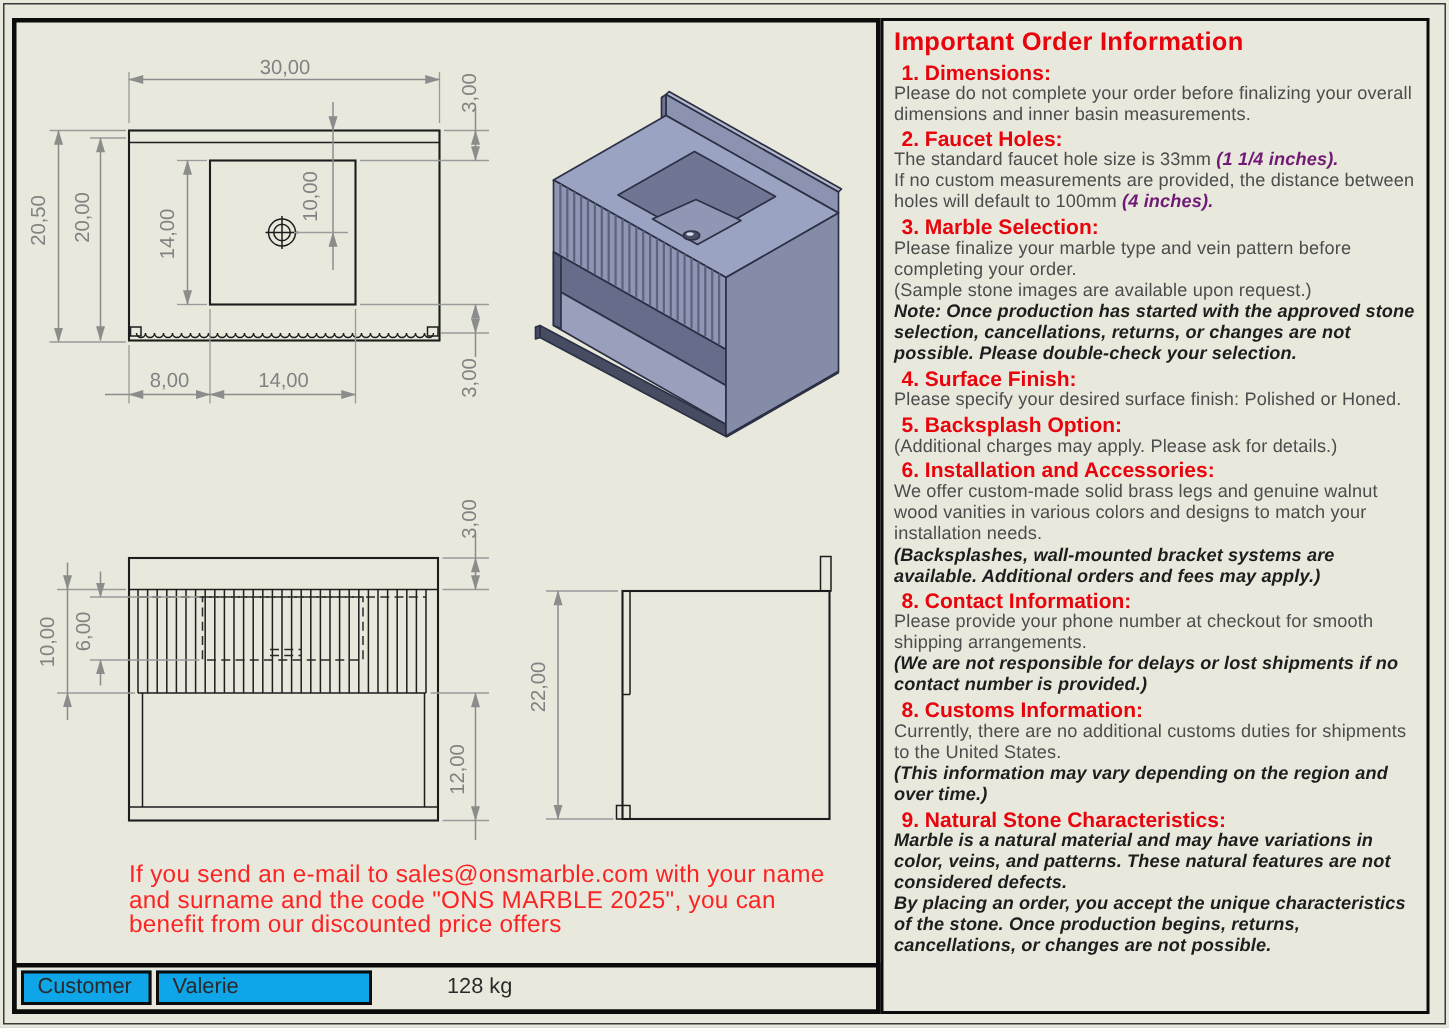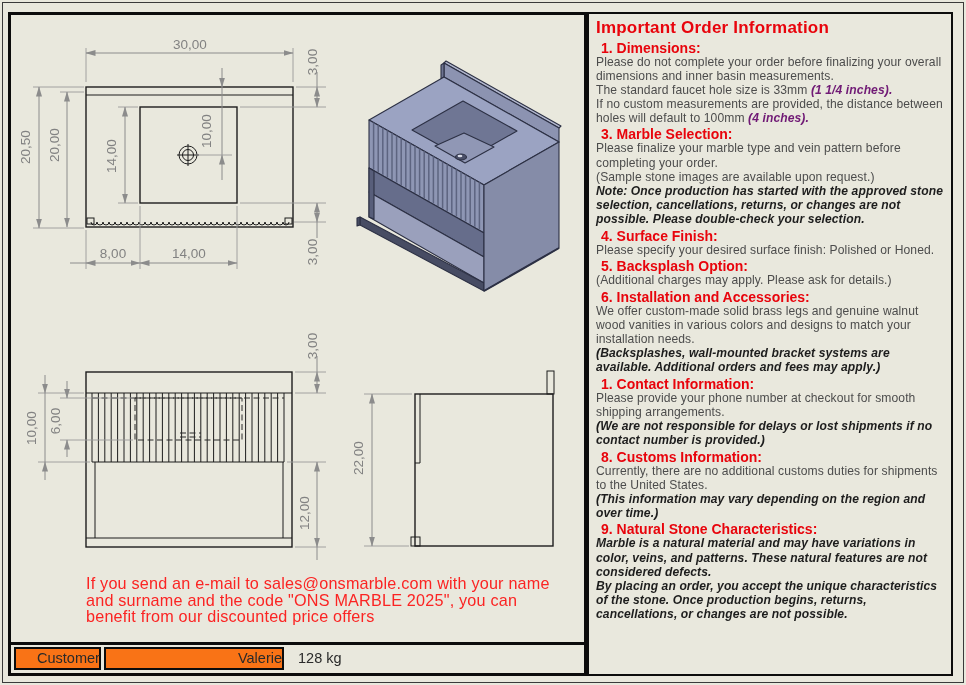--- a/index.html
+++ b/index.html
@@ -18,21 +18,21 @@
   .draw{stroke:#1d1d1d;stroke-width:1.4;fill:none;}
   .thin{stroke:#1d1d1d;stroke-width:1;fill:none;}
   .dashed{stroke:#2a2a2a;stroke-width:1;fill:none;stroke-dasharray:6 3.5;}
   .ext{stroke:#9a9a9a;stroke-width:.9;fill:none;}
   .dim{stroke:#8c8c8c;stroke-width:1;fill:none;}
   .dimtext{fill:#828282;font-size:13.5px;font-family:"Liberation Sans",sans-serif;}
   .promo{position:absolute;left:86px;top:575px;width:490px;color:#fb2423;font-size:16.2px;
          line-height:16.6px;white-space:pre-line;letter-spacing:.2px;}
   .tblock{position:absolute;left:8px;top:642px;width:579px;height:34px;border:3px solid #0c0c0c;box-sizing:border-box;}
   .tcell{position:absolute;top:2px;height:23px;border:2.5px solid #0c0c0c;box-sizing:border-box;
-         font-size:14.5px;color:#2a2a2a;line-height:19px;padding-left:21px;background:#f97316;}
+         font-size:14.5px;color:#2a2a2a;line-height:19px;padding-left:9px;background:#0ea5e9;}
   .tweight{position:absolute;left:287px;top:5px;font-size:14.5px;color:#2a2a2a;}
 </style>
 </head>
 <body>
 
 <div id="sheet">
   <div class="frame"></div>
 
   <svg width="966" height="685" viewBox="0 0 966 685">
     <defs>
@@ -240,32 +240,33 @@
       <line x1="484" y1="291" x2="559" y2="248" stroke="#2c3044" stroke-width="2"></line>
     </g>
   </svg>
 
   <div class="promo">If you send an e-mail to sales@onsmarble.com with your name
 and surname and the code "ONS MARBLE 2025", you can
 benefit from our discounted price offers</div>
 
   <div class="tblock">
     <div class="tcell" style="left:3px;width:87px;">Customer</div>
-    <div class="tcell" style="left:93px;width:180px;text-align:right;">Valerie</div>
+    <div class="tcell" style="left:93px;width:144px;">Valerie</div>
     <div class="tweight">128 kg</div>
   </div>
 
   <div class="info-panel">
     <div class="info-title">Important Order Information</div>
     <div id="sections">
         <div>
           <div class="sec-head">1. Dimensions:</div>
           <p class="n"><span>Please do not complete your order before finalizing your overall dimensions and inner basin measurements.</span></p>
         </div>
         <div>
+          <div class="sec-head">2. Faucet Holes:</div>
           <p class="n"><span>The standard faucet hole size is 33mm </span><span class="em">(1 1/4 inches).</span></p>
           <p class="n"><span>If no custom measurements are provided, the distance between holes will default to 100mm </span><span class="em">(4 inches).</span></p>
         </div>
         <div>
           <div class="sec-head">3. Marble Selection:</div>
           <p class="n"><span>Please finalize your marble type and vein pattern before completing your order.</span></p>
           <p class="n"><span>(Sample stone images are available upon request.)</span></p>
           <p class="strong"><span>Note: Once production has started with the approved stone selection, cancellations, returns, or changes are not possible. Please double-check your selection.</span></p>
         </div>
         <div>
@@ -275,21 +276,21 @@
         <div>
           <div class="sec-head">5. Backsplash Option:</div>
           <p class="n"><span>(Additional charges may apply. Please ask for details.)</span></p>
         </div>
         <div>
           <div class="sec-head">6. Installation and Accessories:</div>
           <p class="n"><span>We offer custom-made solid brass legs and genuine walnut wood vanities in various colors and designs to match your installation needs.</span></p>
           <p class="strong"><span>(Backsplashes, wall-mounted bracket systems are available. Additional orders and fees may apply.)</span></p>
         </div>
         <div>
-          <div class="sec-head">1. Contact Information:</div>
+          <div class="sec-head">8. Contact Information:</div>
           <p class="n"><span>Please provide your phone number at checkout for smooth shipping arrangements.</span></p>
           <p class="strong"><span>(We are not responsible for delays or lost shipments if no contact number is provided.)</span></p>
         </div>
         <div>
           <div class="sec-head">8. Customs Information:</div>
           <p class="n"><span>Currently, there are no additional customs duties for shipments to the United States.</span></p>
           <p class="strong"><span>(This information may vary depending on the region and over time.)</span></p>
         </div>
         <div>
           <div class="sec-head">9. Natural Stone Characteristics:</div>

